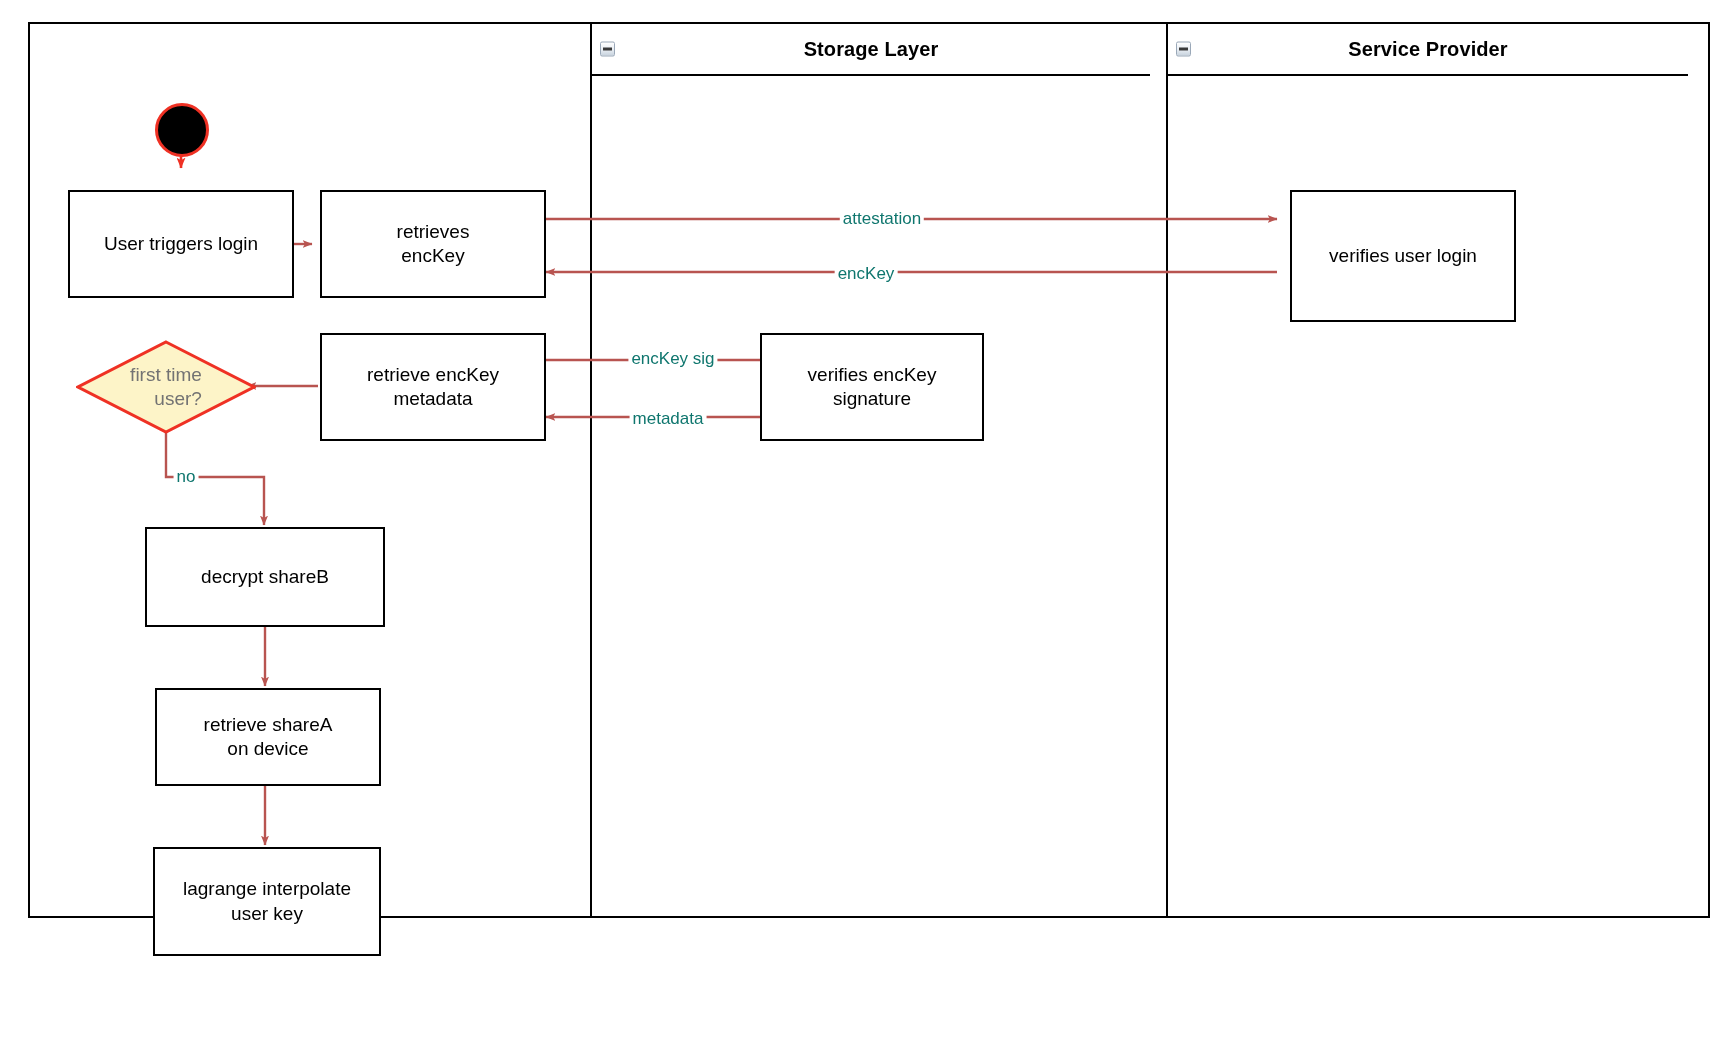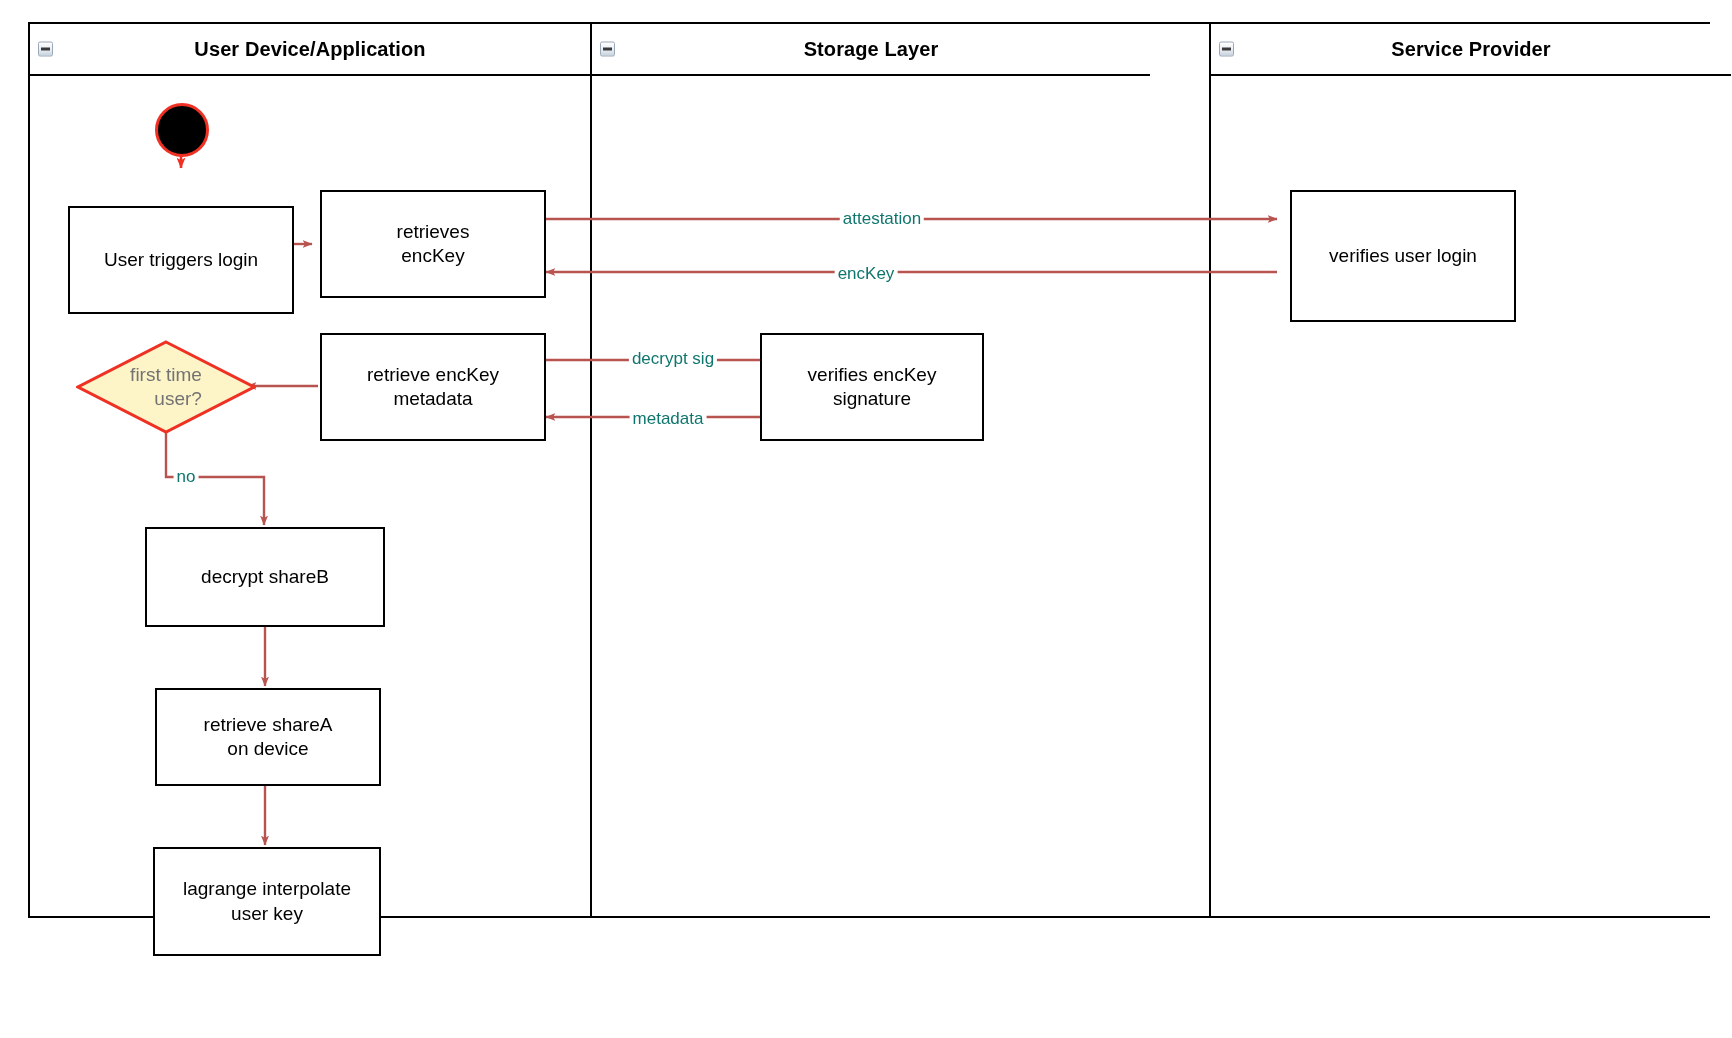--- a/index.html
+++ b/index.html
@@ -133,39 +133,31 @@
 
   #edges { position: absolute; left: 0; top: 0; pointer-events: none; }
 </style>
 </head>
 <body>
 
 <div id="canvas">
 
   <div class="pool">
 
-    <div class="lane" style="left:0; width:560px;">
-      <div class="lane-header">
-        <span class="collapse-icon">
-            <i></i>
-          </span>
-        <span class="lane-title">User Device/Application</span>
-      </div>
-    </div>
 
     <div class="lane divider" style="left:560px; width:560px;">
       <div class="lane-header">
         <span class="collapse-icon">
             <i></i>
           </span>
         <span class="lane-title">Storage Layer</span>
       </div>
     </div>
 
-    <div class="lane divider" style="left:1179px; width:522px;">
+    <div class="lane divider" style="left:1136px; width:522px;">
       <div class="lane-header">
         <span class="collapse-icon">
             <i></i>
           </span>
         <span class="lane-title">Service Provider</span>
       </div>
     </div>
   </div>
 
   <svg id="edges" width="1732" height="1038">
@@ -194,21 +186,21 @@
 
     <path d="M166,432 L166,477 L264,477 L264,525" stroke="#b85450" stroke-width="2.4" fill="none" marker-end="url(#ah)"></path>
 
     <path d="M265,627 L265,686" stroke="#b85450" stroke-width="2.4" fill="none" marker-end="url(#ah)"></path>
 
     <path d="M265,786 L265,845" stroke="#b85450" stroke-width="2.4" fill="none" marker-end="url(#ah)"></path>
   </svg>
 
   <div class="start-node" style="left:155px; top:103px; width:54px; height:54px;"></div>
 
-  <div class="node" style="left:68px; top:206px; width:226px; height:108px;">User triggers login</div>
+  <div class="node" style="left:68px; top:190px; width:226px; height:108px;">User triggers login</div>
 
   <div class="node" style="left:320px; top:190px; width:226px; height:108px;">retrieves
 encKey</div>
 
   <div class="node" style="left:320px; top:333px; width:226px; height:108px;">retrieve encKey
 metadata</div>
 
   <div class="diamond-wrap" style="left:76px; top:340px; width:180px; height:94px;">
     <svg width="180" height="94">
       <polygon points="90,2 178,47 90,92 2,47" fill="#fdf4c8" stroke="#ef3124" stroke-width="3"></polygon>
@@ -227,19 +219,19 @@
 
   <div class="node" style="left:760px; top:333px; width:224px; height:108px;">verifies encKey
 signature</div>
 
   <div class="node" style="left:1290px; top:190px; width:226px; height:132px;">verifies user login</div>
 
   <div class="edge-label" style="left:882px; top:219px;">attestation</div>
 
   <div class="edge-label" style="left:866px; top:274px;">encKey</div>
 
-  <div class="edge-label" style="left:673px; top:359px;">decrypt sig</div>
+  <div class="edge-label" style="left:673px; top:359px;">encKey sig</div>
 
   <div class="edge-label" style="left:668px; top:419px;">metadata</div>
 
   <div class="edge-label" style="left:186px; top:477px;">no</div>
 
 </div>
 
 </body></html>

